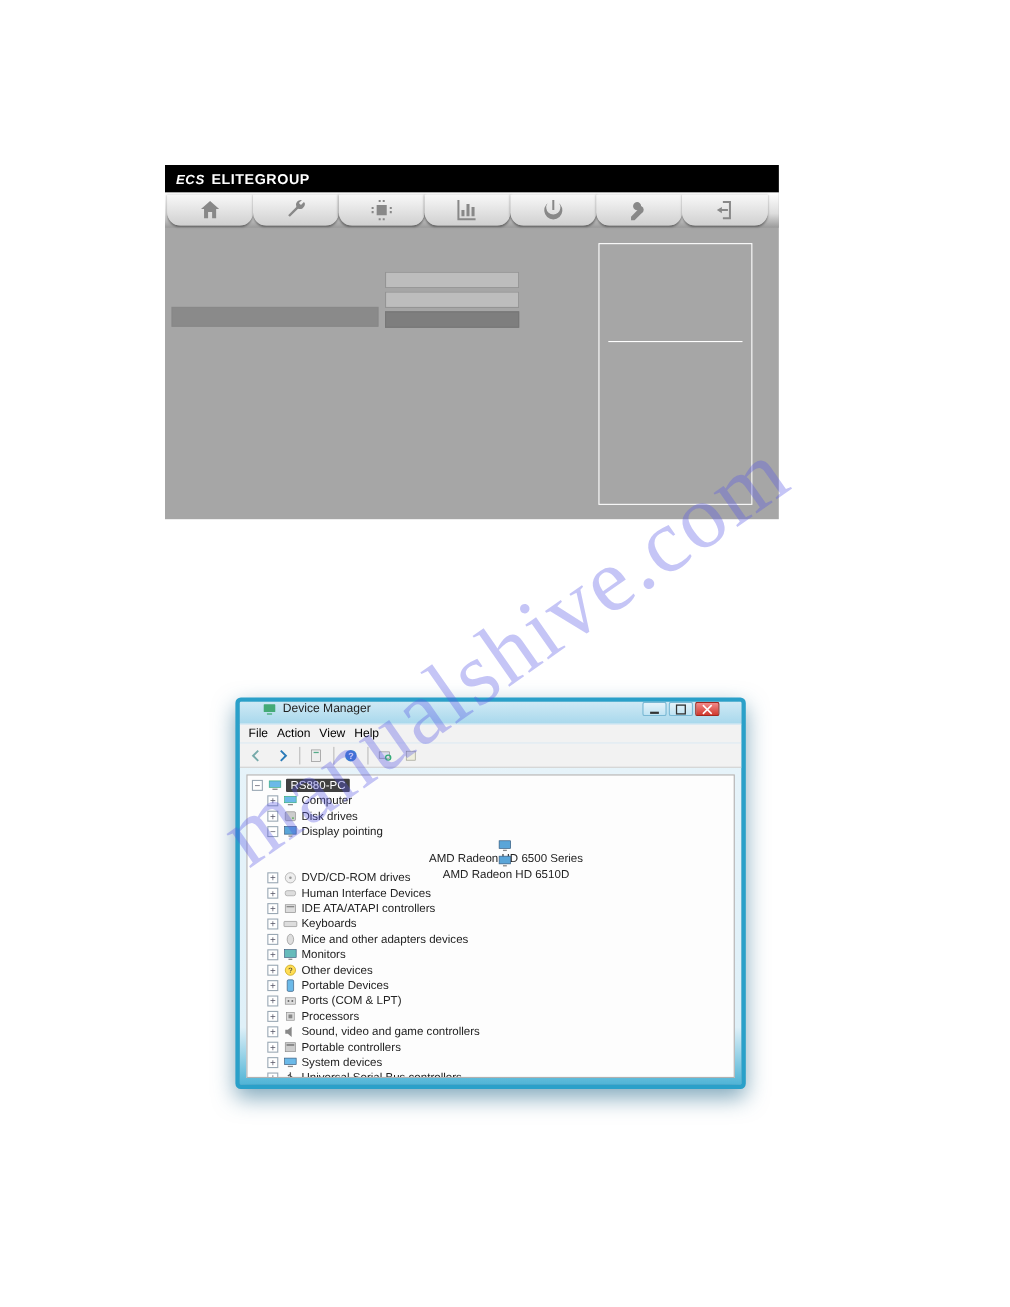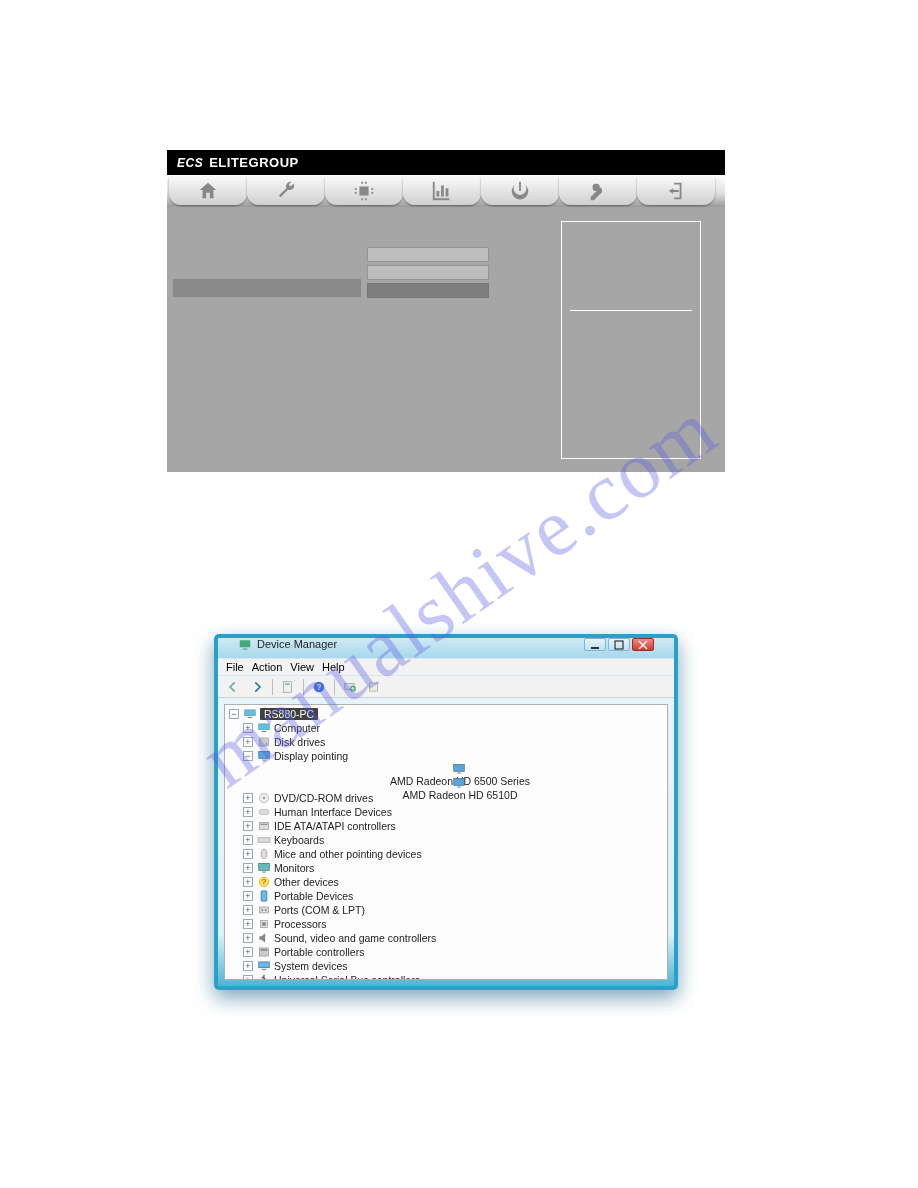--- a/index.html
+++ b/index.html
@@ -15,21 +15,21 @@
     font-family: Georgia, serif;
     letter-spacing: 2px;
     white-space: nowrap;
     pointer-events: none;
     z-index: 50;
   }
 
   
   .bios {
     position: absolute;
-    left: 167px; top: 150px;
+    left: 150px; top: 150px;
     width: 558px; height: 322px;
     background: #a6a6a6;
   }
   .bios-header {
     height: 25px; background: #000;
     color: #fff; font-weight: bold;
     font-size: 13px; display: flex; align-items: center;
     padding-left: 10px; letter-spacing: 0.5px;
   }
   .bios-logo { font-style: italic; margin-right: 6px; font-size: 12px; }
@@ -395,21 +395,21 @@
             </span>
             <span>Keyboards</span>
           </div>
           <div class="node indent1">
             <span class="expander">+</span>
             <span class="ico">
               <svg viewBox="0 0 24 24">
                 <ellipse cx="12" cy="12" rx="5" ry="8" fill="#ddd" stroke="#888"></ellipse>
               </svg>
             </span>
-            <span>Mice and other pointing devices</span>
+            <span>Mice and other adapters devices</span>
           </div>
           <div class="node indent1">
             <span class="expander">+</span>
             <span class="ico">
               <svg viewBox="0 0 24 24">
                 <rect x="3" y="4" width="18" height="12" fill="#6bb" stroke="#357"></rect>
                 <rect x="9" y="18" width="6" height="2" fill="#888"></rect>
               </svg>
             </span>
             <span>Monitors</span>

